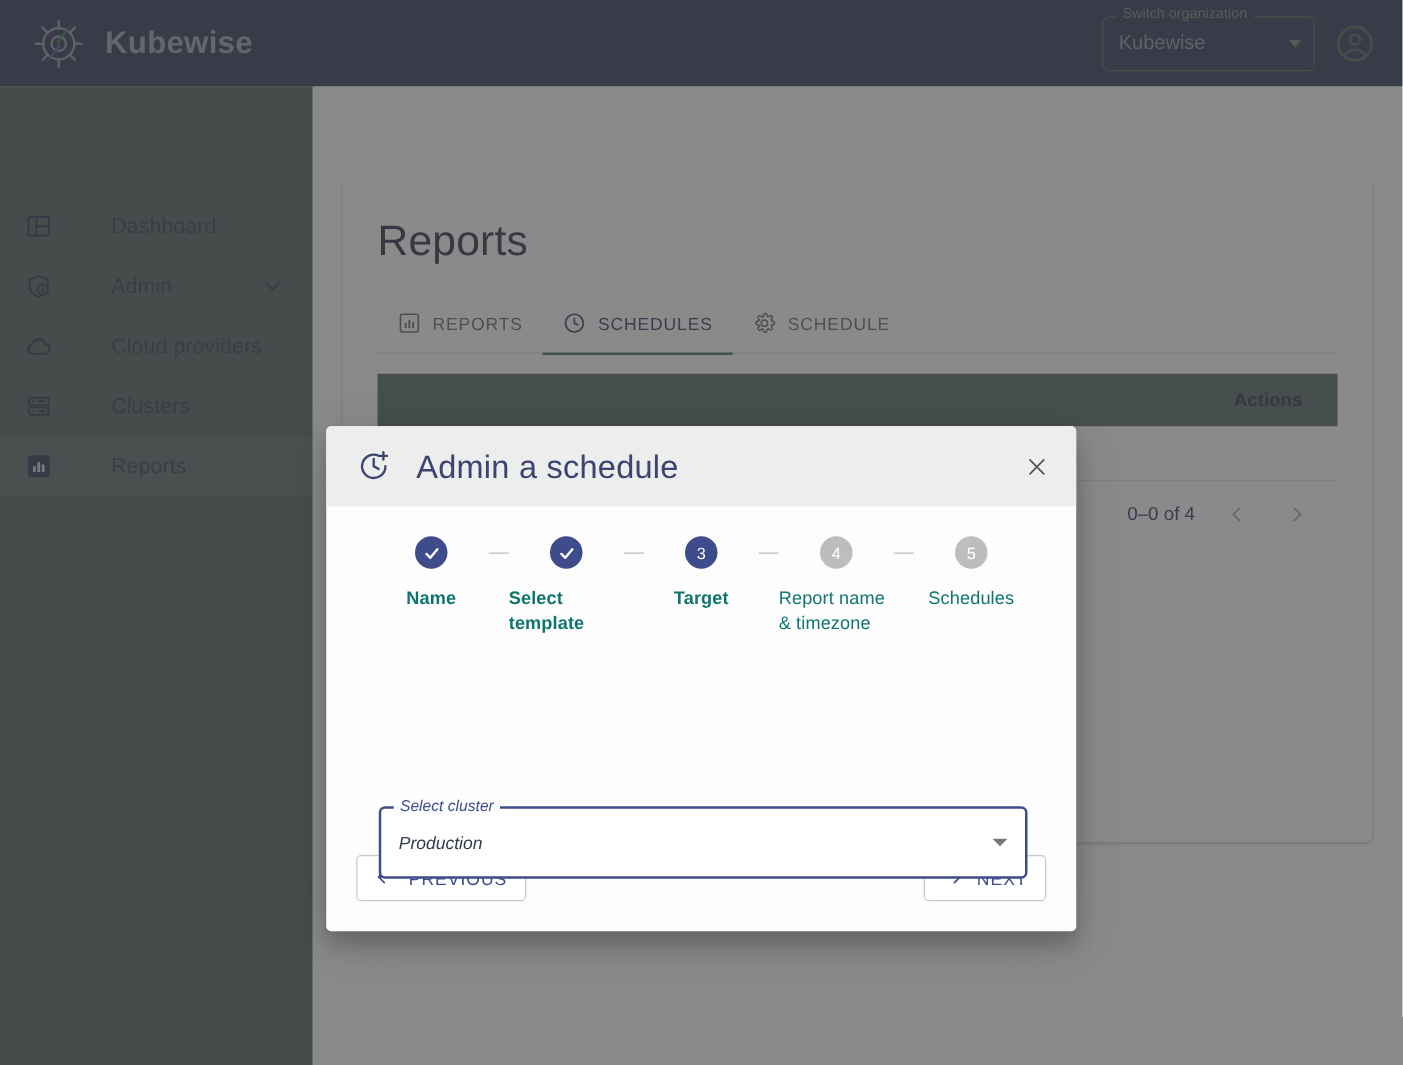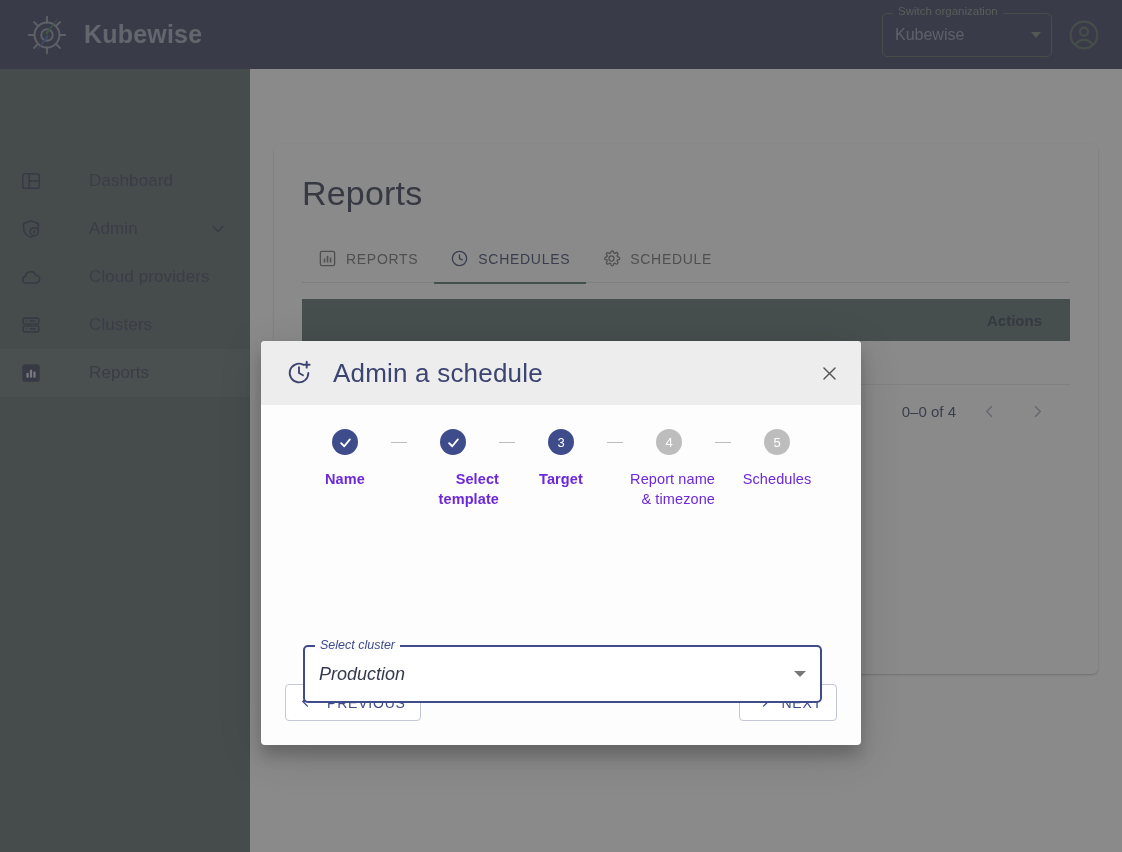--- a/index.html
+++ b/index.html
@@ -186,22 +186,22 @@
   }
   .step { display: flex; flex-direction: column; align-items: center; width: 96px; }
   .step-circle {
     width: 26px; height: 26px; border-radius: 50%;
     display: flex; align-items: center; justify-content: center;
     font-size: 13px; color: #fff; font-weight: 400;
   }
   .step-circle.done, .step-circle.current { background: #3f4c8c; }
   .step-circle.todo { background: #bdbdbd; }
   .step-label {
-    margin-top: 14px; text-align: right;
-    font-size: 14.5px; color: #6d28d9; line-height: 20px;
+    margin-top: 14px; text-align: left;
+    font-size: 14.5px; color: #0f766e; line-height: 20px;
     letter-spacing: .1px;
   }
   .step-label.bold { font-weight: 700; }
   .step-connector {
     flex: 1 1 auto; height: 1px; background: #bdbdbd;
     margin-top: 13px; min-width: 16px;
   }
 
   
   .field-wrap { position: absolute; left: 42px; top: 240px; width: 519px; font-style: italic; }
@@ -209,21 +209,21 @@
     position: relative;
     height: 58px; border: 2px solid #3f4c8c; border-radius: 5px;
     display: flex; align-items: center; padding: 0 14px 0 14px;
     background: #fff;
   }
   .field-legend {
     position: absolute; top: -9px; left: 10px;
     background: #fdfdfd; padding: 0 5px;
     font-size: 12.5px; color: #3f4c8c;
   }
-  .field-value { font-size: 18px; color: #343a4e; }
+  .field-value { font-size: 14px; color: #343a4e; }
   .field-caret {
     margin-left: auto;
     width: 0; height: 0;
     border-left: 6px solid transparent;
     border-right: 6px solid transparent;
     border-top: 6.5px solid #777;
   }
 
   
   .modal-footer {

